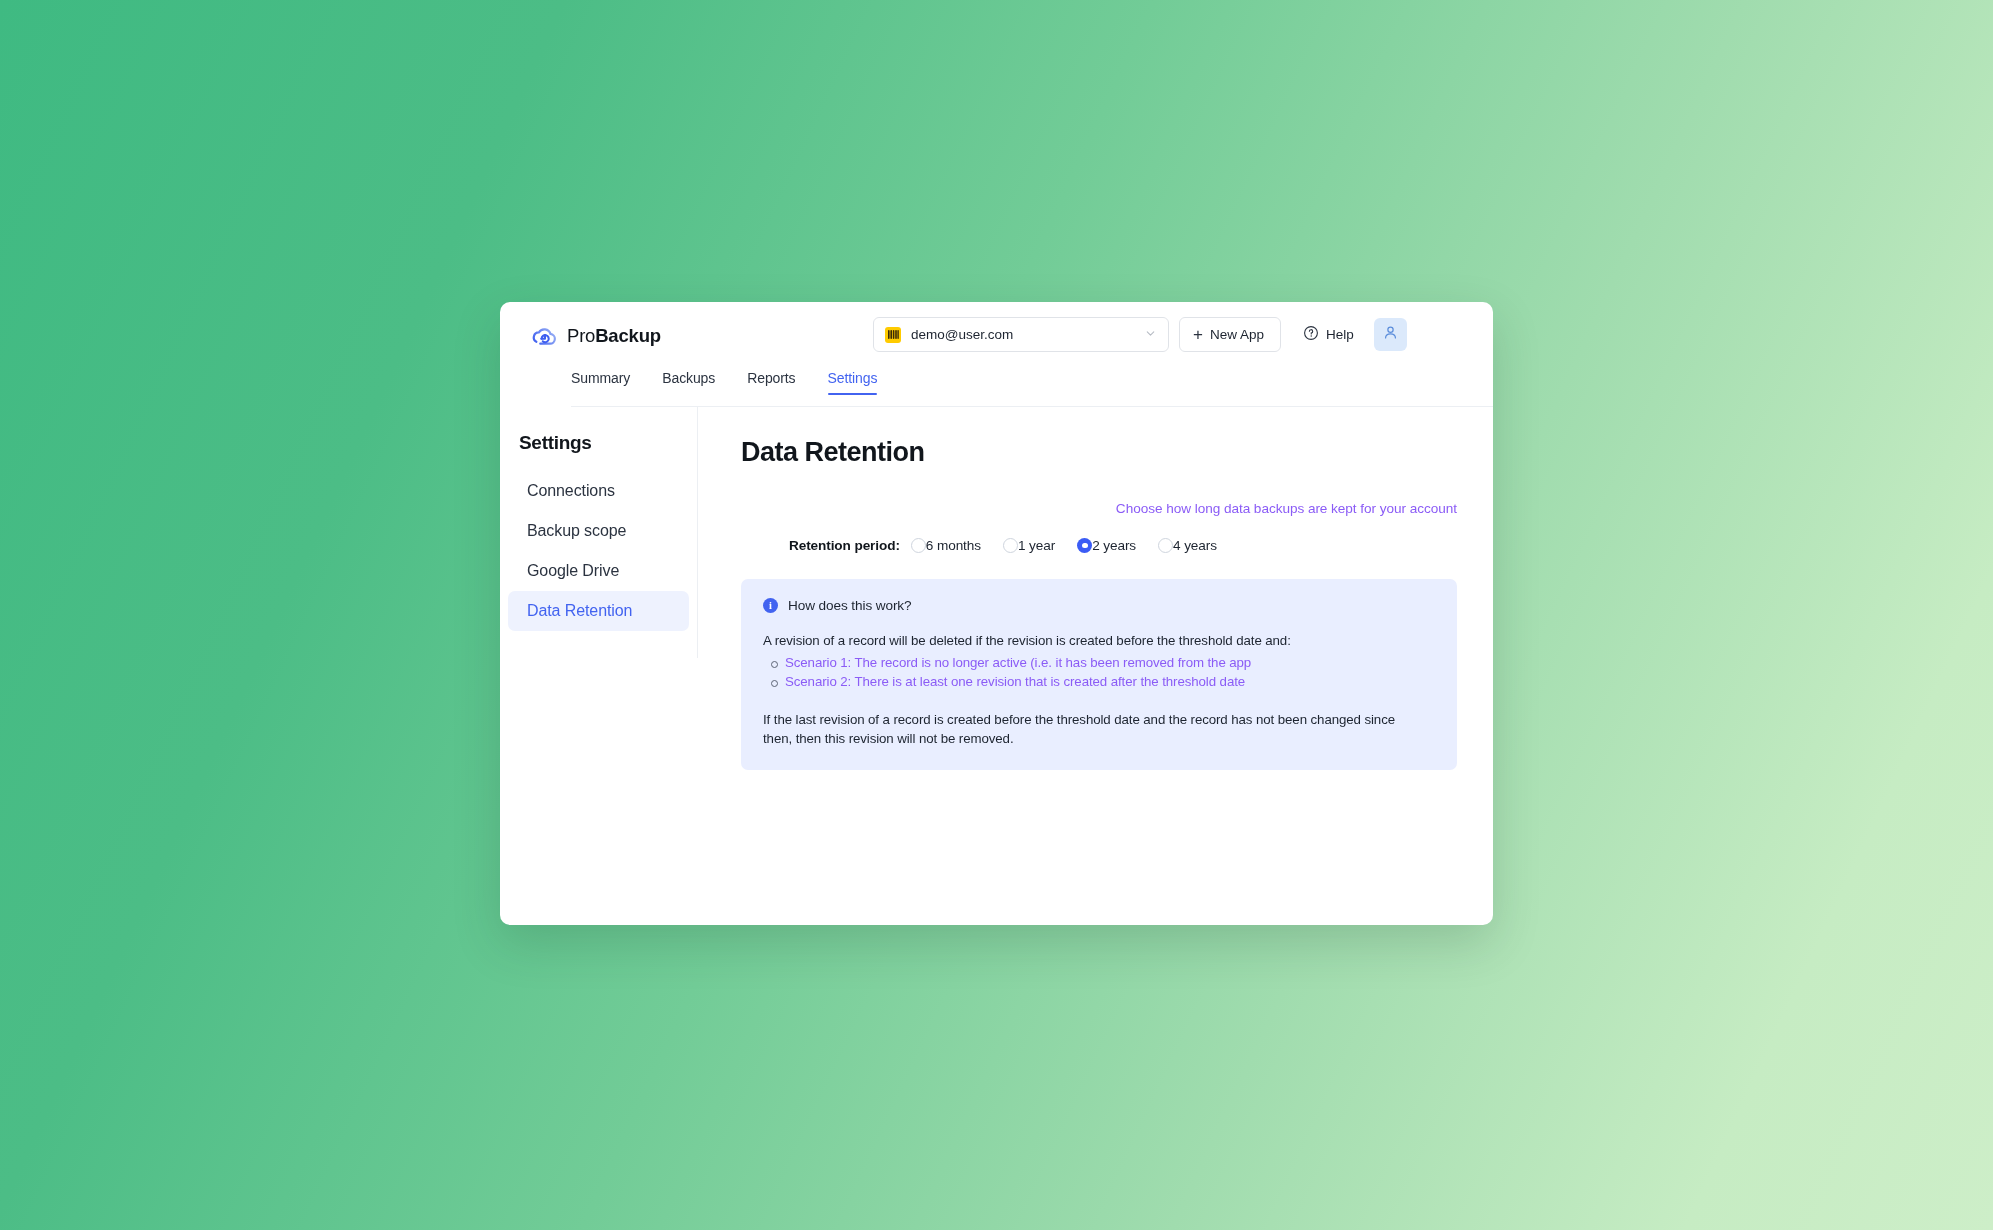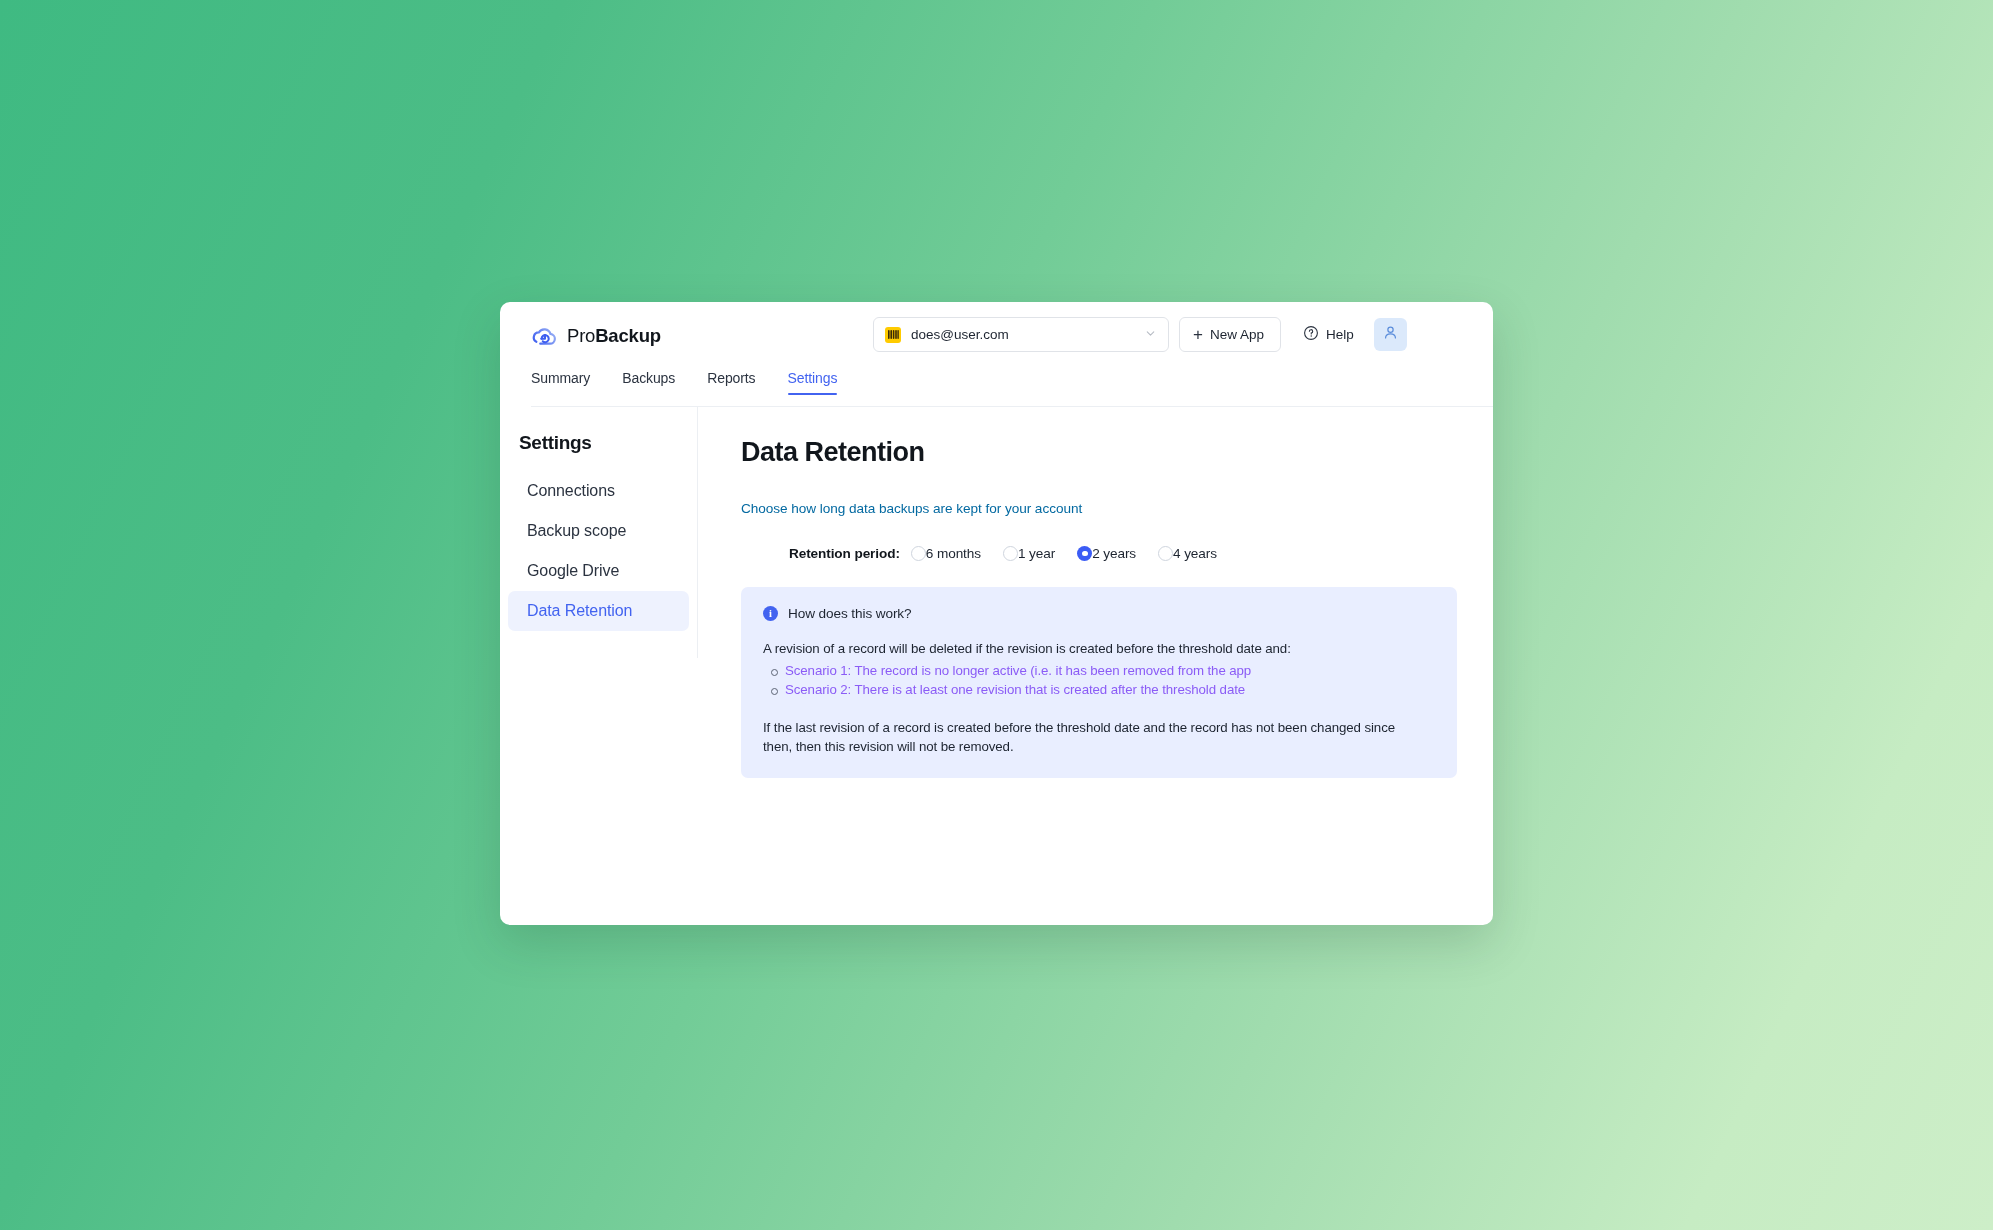--- a/index.html
+++ b/index.html
@@ -132,20 +132,21 @@
     display: flex; align-items: center; justify-content: center;
     cursor: pointer;
     margin-left: 2px;
   }
 
   
   .tabs-wrap {
     position: relative;
     padding: 0 31px;
     height: 37px;
+    margin-left: 40px;
   }
   .tabs {
     display: flex;
     gap: 32px;
     height: 100%;
     align-items: flex-start;
   }
   .tab {
     font-size: 14px;
     color: #2b3340;
@@ -217,23 +218,24 @@
   }
   .page-title {
     font-size: 27px;
     font-weight: 700;
     color: #11161c;
     letter-spacing: -0.5px;
     margin-bottom: 33px;
   }
   .page-sub {
     font-size: 13.6px;
-    color: #0369a1;
-    margin-bottom: 30px;
+    color: #8b5cf6;
+    margin-bottom: 22px;
     letter-spacing: -0.05px;
+    text-align: right;
   }
 
   
   .radio-row {
     display: flex;
     align-items: center;
     margin-bottom: 26px;
   }
   .radio-row-label {
     font-size: 13.6px;
@@ -372,21 +374,21 @@
           <svg width="11" height="9" viewBox="0 0 11 9">
             <g fill="#3b2a06">
               <rect x="0" y="0" width="1.6" height="9" rx="0.8"></rect>
               <rect x="2.4" y="0" width="1.6" height="9" rx="0.8"></rect>
               <rect x="4.8" y="0" width="1.6" height="9" rx="0.8"></rect>
               <rect x="7.2" y="0" width="1.6" height="9" rx="0.8"></rect>
               <rect x="9.4" y="0" width="1.4" height="9" rx="0.7"></rect>
             </g>
           </svg>
         </span>
-        <span class="app-select-label">does@user.com</span>
+        <span class="app-select-label">demo@user.com</span>
         <span class="chev">
           <svg width="13" height="13" viewBox="0 0 16 16" fill="none">
             <path d="M4 6l4 4 4-4" stroke="#7b8494" stroke-width="1.3" stroke-linecap="round" stroke-linejoin="round"></path>
           </svg>
         </span>
       </div>
 
       <button class="newapp-btn">
         <span class="plus-icon">+</span>
         <span>New App</span>

